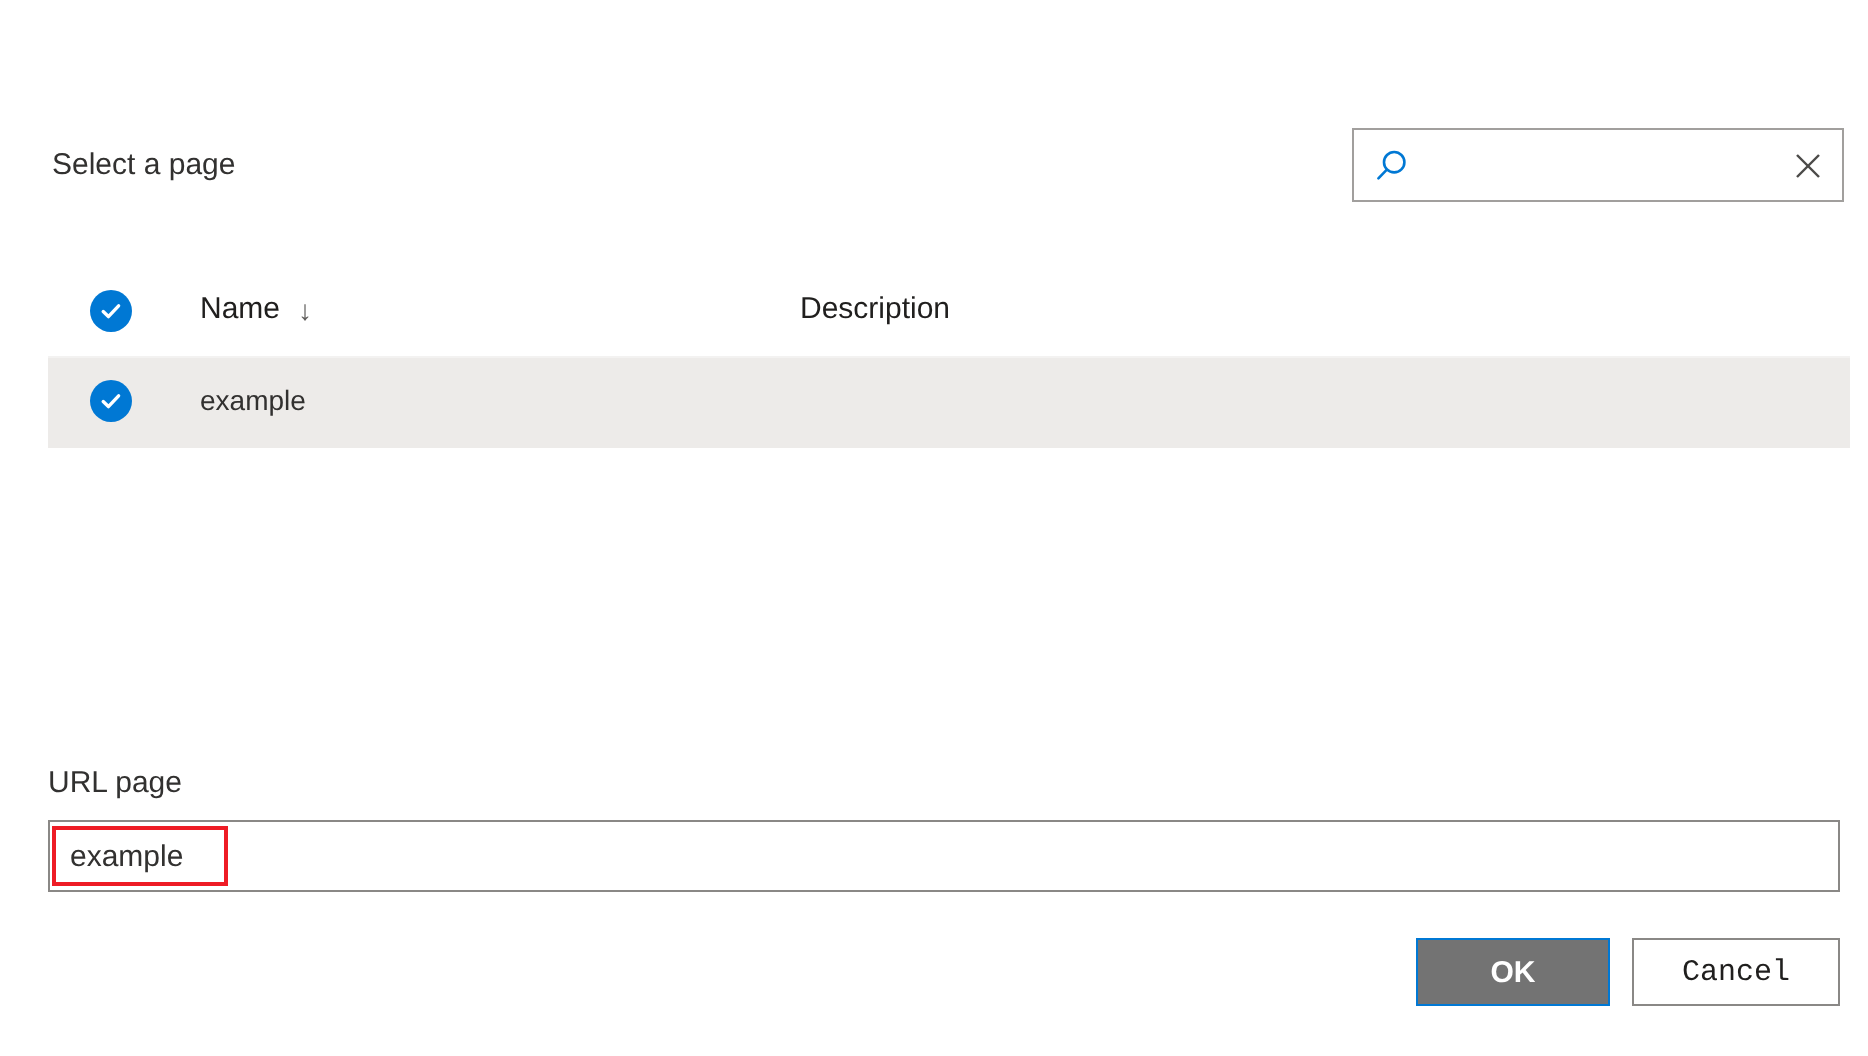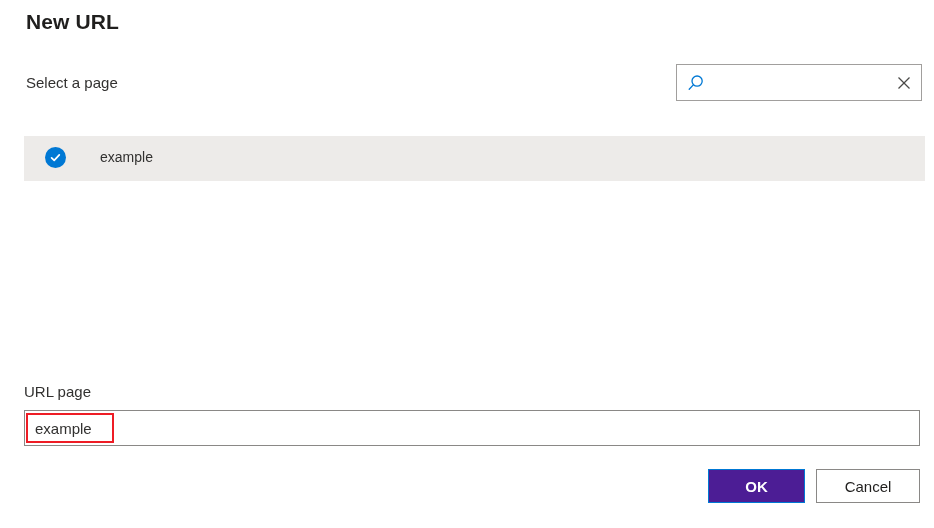--- a/index.html
+++ b/index.html
@@ -222,41 +222,41 @@
     cursor: pointer;
     display: flex;
     align-items: center;
     justify-content: center;
     padding: 0;
   }
   .btn-ok {
     left: 708px;
     top: 469px;
     width: 97px;
-    background: #4c1d95;
+    background: #737373;
     border: 1px solid #0078d4;
     color: #ffffff;
     font-weight: 700;
   }
   .btn-cancel {
     left: 816px;
     top: 469px;
     width: 104px;
     background: #ffffff;
     border: 1px solid #8a8886;
     color: #201f1e;
     font-weight: 400;
+    font-family: Liberation Mono, monospace;
   }
 </style>
 </head>
 <body>
 
 <div class="dialog">
 
-  <div class="dialog-title">New URL</div>
 
   <div class="select-page-label">Select a page</div>
 
   <div class="search-box">
     <span class="search-icon">
       <svg width="18" height="18" viewBox="0 0 18 18" aria-hidden="true">
         <circle cx="10.1" cy="7.1" r="5.1" fill="none" stroke="#0078d4" stroke-width="1.3"></circle>
         <line x1="6.3" y1="10.9" x2="2.2" y2="15.2" stroke="#0078d4" stroke-width="1.3" stroke-linecap="round"></line>
       </svg>
     </span>
@@ -264,20 +264,34 @@
     <span class="search-clear">
       <svg width="16" height="16" viewBox="0 0 16 16" aria-hidden="true">
         <line x1="2.5" y1="2.5" x2="13.5" y2="13.5" stroke="#4b4a48" stroke-width="1.2"></line>
         <line x1="13.5" y1="2.5" x2="2.5" y2="13.5" stroke="#4b4a48" stroke-width="1.2"></line>
       </svg>
     </span>
   </div>
 
   <div class="table">
 
+    <div class="table-header">
+      <div class="col-check">
+        <span class="check-circle">
+          <svg width="13" height="13" viewBox="0 0 13 13" aria-hidden="true">
+            <polyline points="2.6,6.8 5.2,9.3 10.3,3.9" fill="none" stroke="#ffffff" stroke-width="1.7" stroke-linecap="round" stroke-linejoin="round"></polyline>
+          </svg>
+        </span>
+      </div>
+      <div class="col-name">
+        <span>Name</span>
+        <span class="sort-arrow">↓</span>
+      </div>
+      <div class="col-desc">Description</div>
+    </div>
 
     <div class="table-row">
       <div class="col-check">
         <span class="check-circle">
           <svg width="13" height="13" viewBox="0 0 13 13" aria-hidden="true">
             <polyline points="2.6,6.8 5.2,9.3 10.3,3.9" fill="none" stroke="#ffffff" stroke-width="1.7" stroke-linecap="round" stroke-linejoin="round"></polyline>
           </svg>
         </span>
       </div>
       <div class="row-name">example</div>

